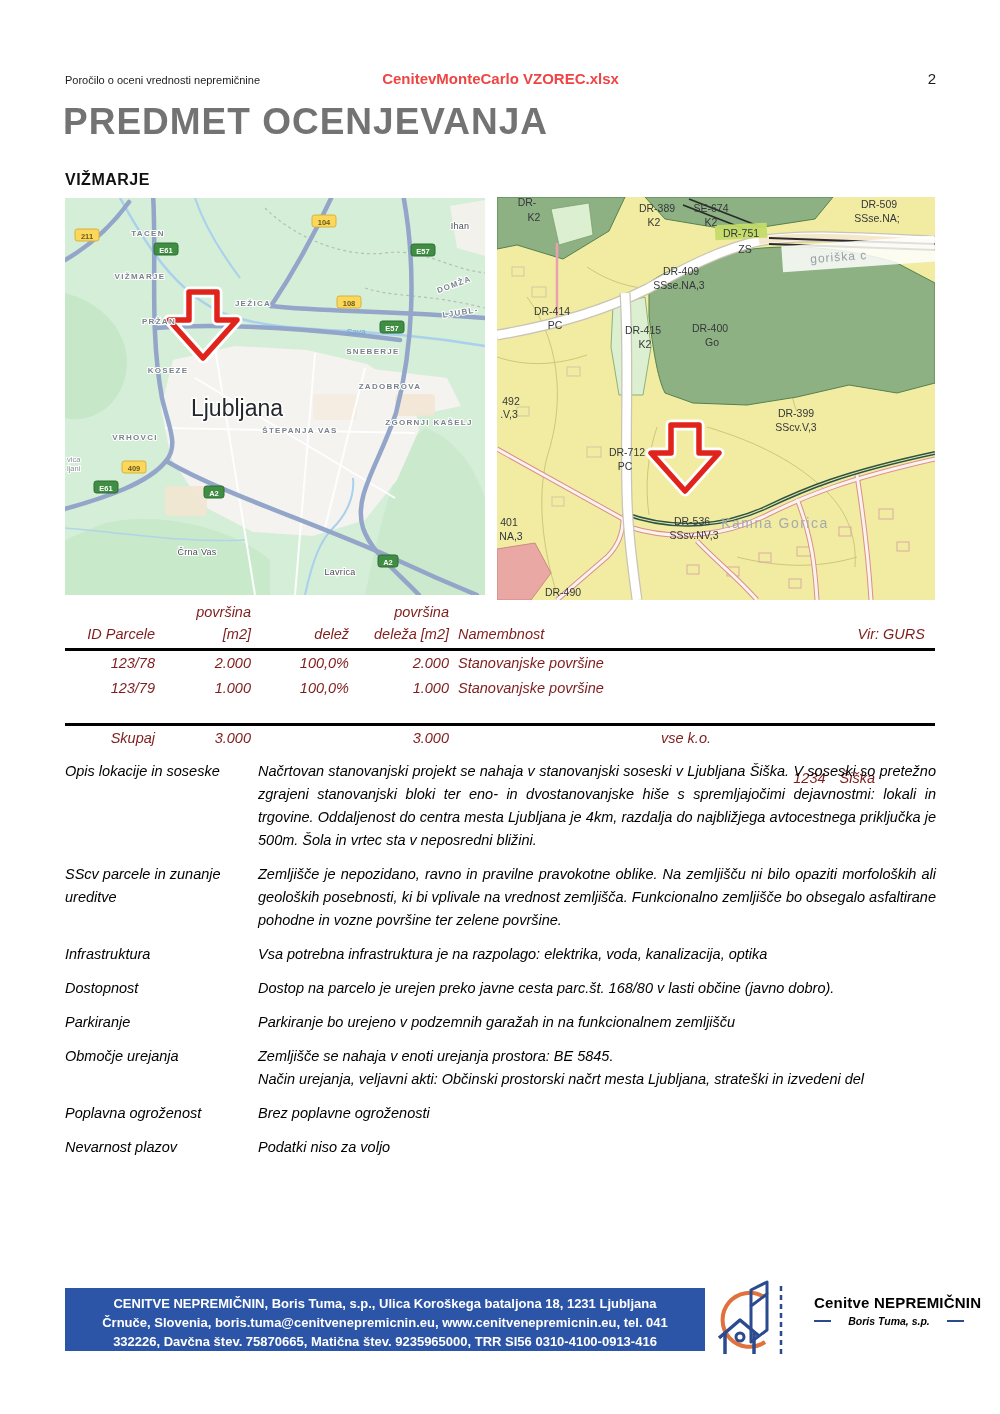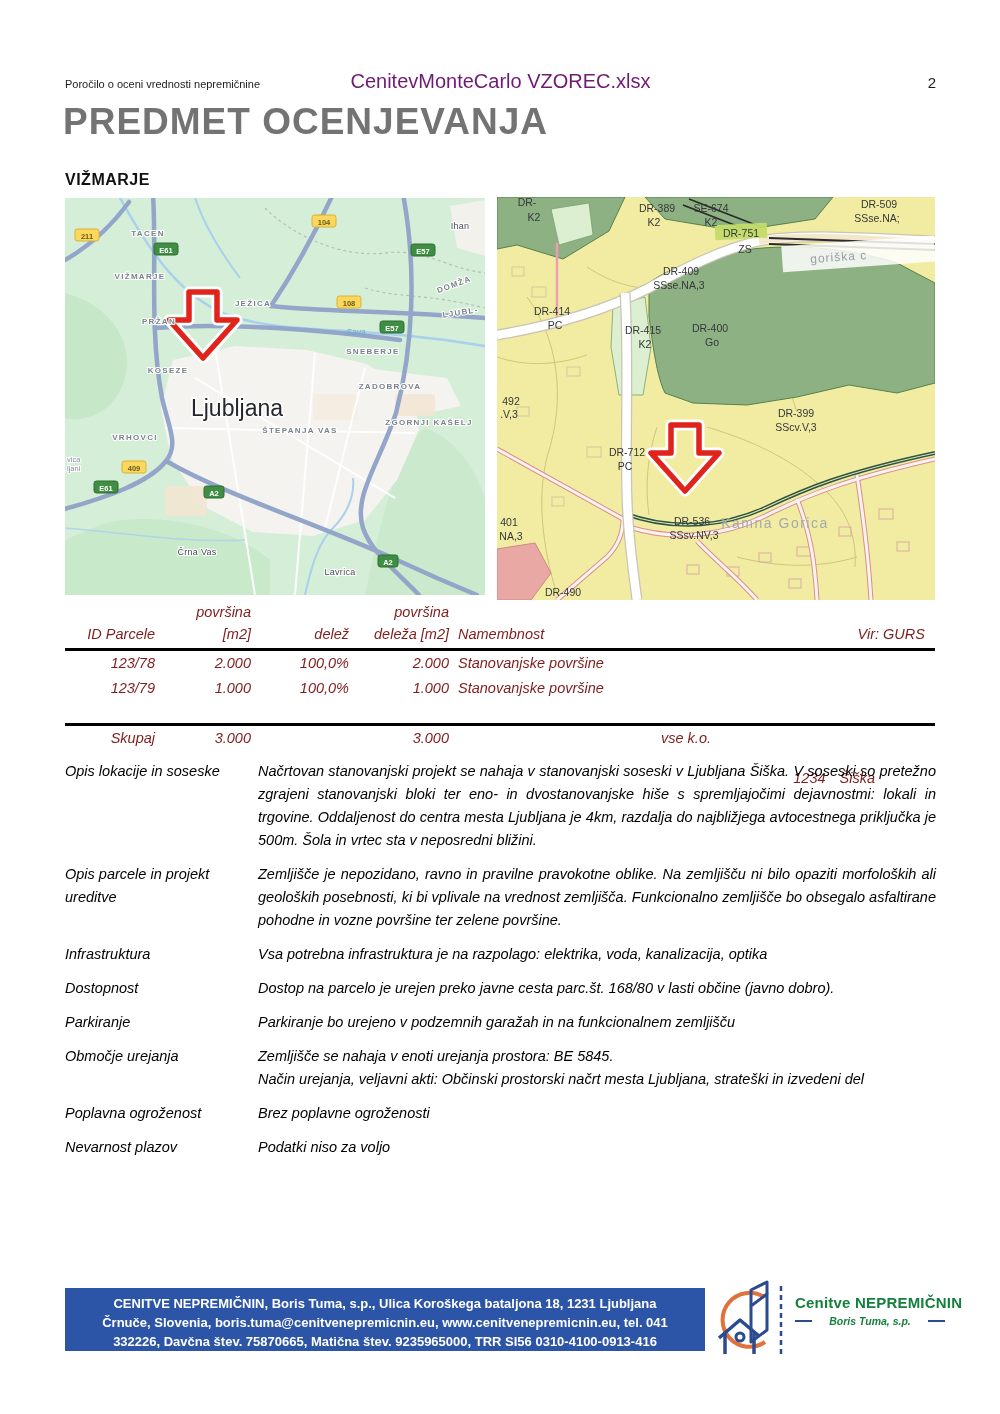--- a/index.html
+++ b/index.html
@@ -3,21 +3,21 @@
 <meta charset="utf-8">
 <style>
   * { margin:0; padding:0; box-sizing:border-box; }
   html,body { background:#e9e9e9; }
   body { font-family:"Liberation Sans", sans-serif; }
   .page { position:relative; width:1000px; height:1414px; margin:0 auto; background:#ffffff; overflow:hidden; }
 
   
   .page-header { position:absolute; top:70px; left:65px; right:64px; display:flex; align-items:baseline; }
   .hdr-left  { flex:1; font-size:11px; color:#1c1c1c; }
-  .hdr-center{ font-size:20px; color:#701a75; }
+  .hdr-center{ font-size:15px; color:#ef4444;font-weight:bold; }
   .hdr-right { flex:1; text-align:right; font-size:15px; color:#1c1c1c; }
 
   .page-title { position:absolute; top:101px; left:63px; font-size:37px; font-weight:bold; letter-spacing:1px; color:#737373; }
   .section-heading { position:absolute; top:171px; left:65px; font-size:16px; font-weight:bold; color:#111; letter-spacing:0.5px; }
 
   
   .map-left  { position:absolute; top:198px; left:65px;  width:420px; height:397px; }
   .map-right { position:absolute; top:197px; left:497px; width:438px; height:403px; }
   svg { display:block; }
   svg text { font-family:"Liberation Sans", sans-serif; }
@@ -46,21 +46,21 @@
   
   .details { position:absolute; top:760px; left:65px; width:871px; font-style:italic; font-size:14.5px; color:#000; }
   .detail-row { display:flex; margin-bottom:11px; }
   .detail-label { width:193px; flex:0 0 193px; line-height:23px; padding-right:18px; }
   .detail-text { flex:1; line-height:23px; text-align:justify; }
   .detail-line { line-height:23px; }
 
   
   .footer-bar { position:absolute; top:1288px; left:65px; width:640px; height:63px; background:#2d55a7; color:#fff; font-weight:bold; font-size:13px; line-height:1.48; text-align:center; padding-top:6px; }
   .footer-logo { position:absolute; top:1276px; left:707px; }
-  .logo-text { position:absolute; top:1294px; left:795px; width:150px; color:#15803d; }
+  .logo-text { position:absolute; top:1294px; left:814px; width:150px; color:#000000; }
   .logo-title { font-size:15px; font-weight:bold; white-space:nowrap; letter-spacing:0.2px; }
   .logo-sub { display:flex; align-items:center; gap:17px; margin-top:4px; }
   .logo-dash { flex:1; height:2px; background:#2b4a8f; }
   .logo-subtitle { font-size:10.5px; font-weight:bold; font-style:italic; white-space:nowrap; }
 </style>
 </head>
 <body>
 
 <div class="page">
 
@@ -347,21 +347,21 @@
       </div>
     </div>
   </div>
 
   <div class="details">
     <div class="detail-row">
       <div class="detail-label">Opis lokacije in soseske</div>
       <div class="detail-text">Načrtovan stanovanjski projekt se nahaja v stanovanjski soseski v Ljubljana Šiška. V soseski so pretežno zgrajeni stanovanjski bloki ter eno- in dvostanovanjske hiše s spremljajočimi dejavnostmi: lokali in trgovine. Oddaljenost do centra mesta Ljubljana je 4km, razdalja do najbližjega avtocestnega priključka je 500m. Šola in vrtec sta v neposredni bližini.</div>
     </div>
     <div class="detail-row">
-      <div class="detail-label">Opis parcele in projekt ureditve</div>
+      <div class="detail-label">SScv parcele in zunanje ureditve</div>
       <div class="detail-text">Zemljišče je nepozidano, ravno in pravilne pravokotne oblike. Na zemljišču ni bilo opaziti morfoloških ali geoloških posebnosti, ki bi vplivale na vrednost zemljišča. Funkcionalno zemljišče bo obsegalo asfaltirane pohodne in vozne površine ter zelene površine.</div>
     </div>
     <div class="detail-row">
       <div class="detail-label">Infrastruktura</div>
       <div class="detail-text">Vsa potrebna infrastruktura je na razpolago: elektrika, voda, kanalizacija, optika</div>
     </div>
     <div class="detail-row">
       <div class="detail-label">Dostopnost</div>
       <div class="detail-text">Dostop na parcelo je urejen preko javne cesta parc.št. 168/80  v lasti občine (javno dobro).</div>
     </div>

